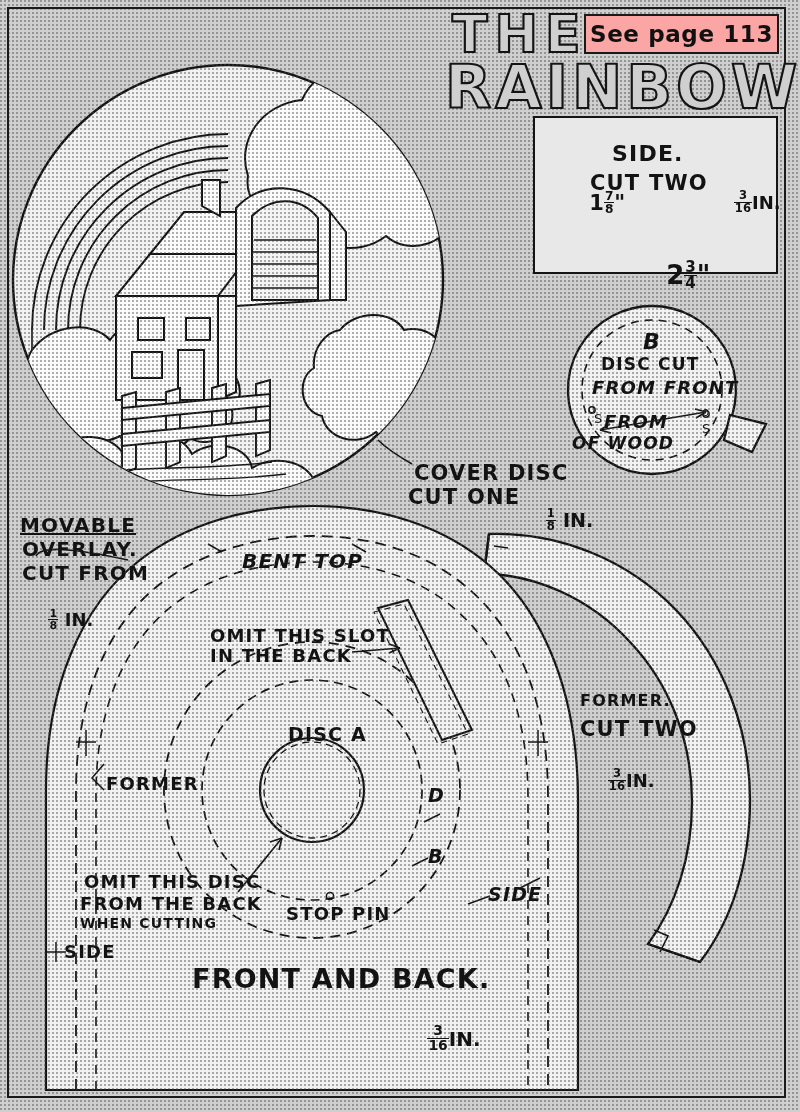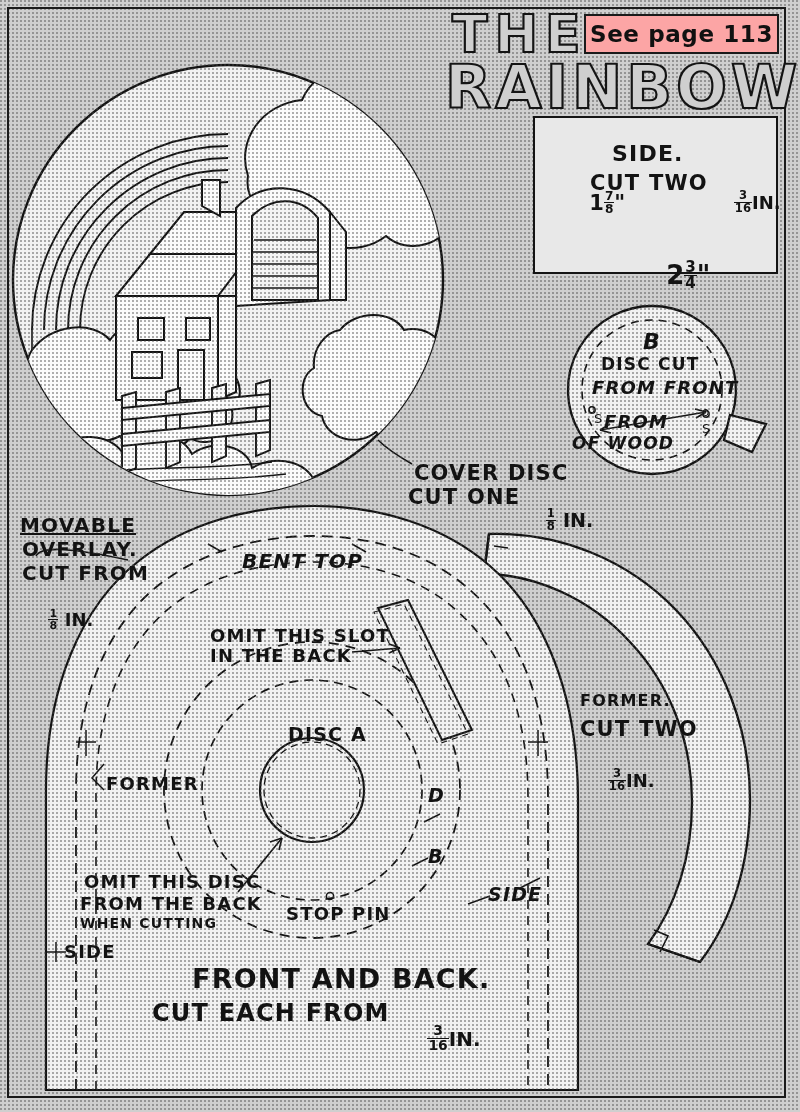--- a/index.html
+++ b/index.html
@@ -432,18 +432,17 @@
   <div class="lbl hand" style="left:286px; top:904px; font-size:18px;">STOP PIN</div>
 
   <div class="lbl hand ital" style="left:488px; top:884px; font-size:19px;">SIDE</div>
 
   <div class="lbl hand" style="left:80px; top:894px; font-size:18px;">FROM THE BACK</div>
   <div class="lbl hand" style="left:84px; top:872px; font-size:18px;">OMIT THIS DISC</div>
   <div class="lbl hand" style="left:80px; top:916px; font-size:14px;">WHEN CUTTING</div>
   <div class="lbl hand" style="left:64px; top:942px; font-size:18px;">SIDE</div>
 
   <div class="lbl hand" style="left:192px; top:964px; font-size:27px;">FRONT AND BACK.</div>
-  <div class="lbl hand" style="left:152px; top:1000px; font-size:24px;">CUT EACH FROM</div>
   <div class="meas-text" style="left:394px; top:996px; font-size:24px;">
     <span class="frac"><span class="num">3</span><span class="den">16</span></span><span style="font-size:20px;">IN.</span>
   </div>
 
 </div>
 
 </body></html>

